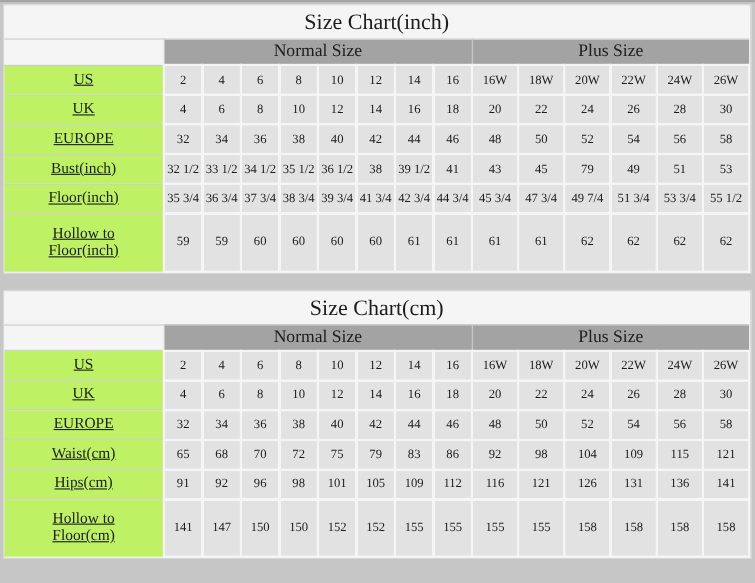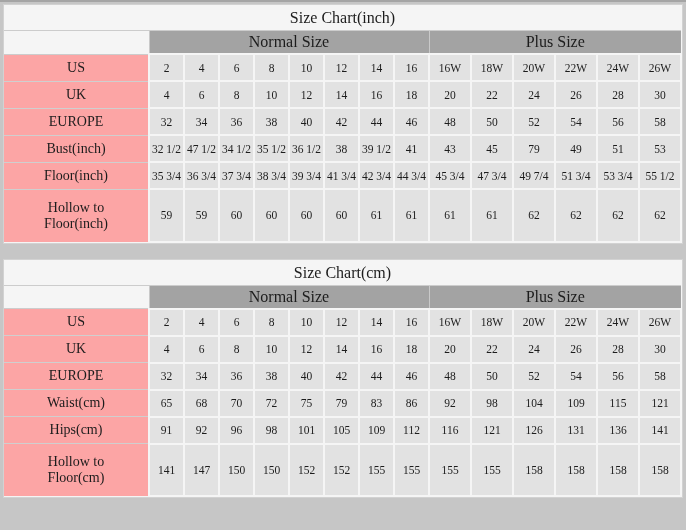--- a/index.html
+++ b/index.html
@@ -26,42 +26,43 @@
     border-collapse: collapse;
     table-layout: fixed;
   }
   col.c-label { width: 145px; }
   col.c-normal { width: 35px; }
   col.c-plus { width: auto; }
 
   td { text-align: center; vertical-align: middle; }
 
   td.chart-title {
-    font-size: 16px;
+    font-size: 20px;
     padding: 4px 0 3px 0;
     background: #f5f5f5;
     border-bottom: 1px solid #cccccc;
   }
   td.group-header {
     font-size: 16px;
     padding: 2px 0;
     background: #a3a3a3;
     border-bottom: 1px solid #cccccc;
     border-left: 1px solid #c9c9c9;
   }
   td.corner-cell {
     background: #f5f5f5;
     border-bottom: 1px solid #cccccc;
   }
   td.label-cell {
     font-size: 14px;
-    background: #fca5a5;
+    background: #bef264;
     border-bottom: 1px solid #cfcfcf;
     border-right: 1px solid #c9c9c9;
     padding: 5px 20px;
+    text-decoration: underline;
   }
   td.data-cell {
     font-size: 11.5px;
     background: #e2e2e2;
     border: 2px solid #f5f5f5;
     padding: 5px 0;
     white-space: nowrap;
     overflow: hidden;
   }
   tr:last-child td.label-cell,
@@ -148,21 +149,21 @@
           <td class="data-cell">48</td>
           <td class="data-cell">50</td>
           <td class="data-cell">52</td>
           <td class="data-cell">54</td>
           <td class="data-cell">56</td>
           <td class="data-cell">58</td>
         </tr>
         <tr>
           <td class="label-cell">Bust(inch)</td>
           <td class="data-cell">32 1/2</td>
-          <td class="data-cell">47 1/2</td>
+          <td class="data-cell">33 1/2</td>
           <td class="data-cell">34 1/2</td>
           <td class="data-cell">35 1/2</td>
           <td class="data-cell">36 1/2</td>
           <td class="data-cell">38</td>
           <td class="data-cell">39 1/2</td>
           <td class="data-cell">41</td>
           <td class="data-cell">43</td>
           <td class="data-cell">45</td>
           <td class="data-cell">79</td>
           <td class="data-cell">49</td>

